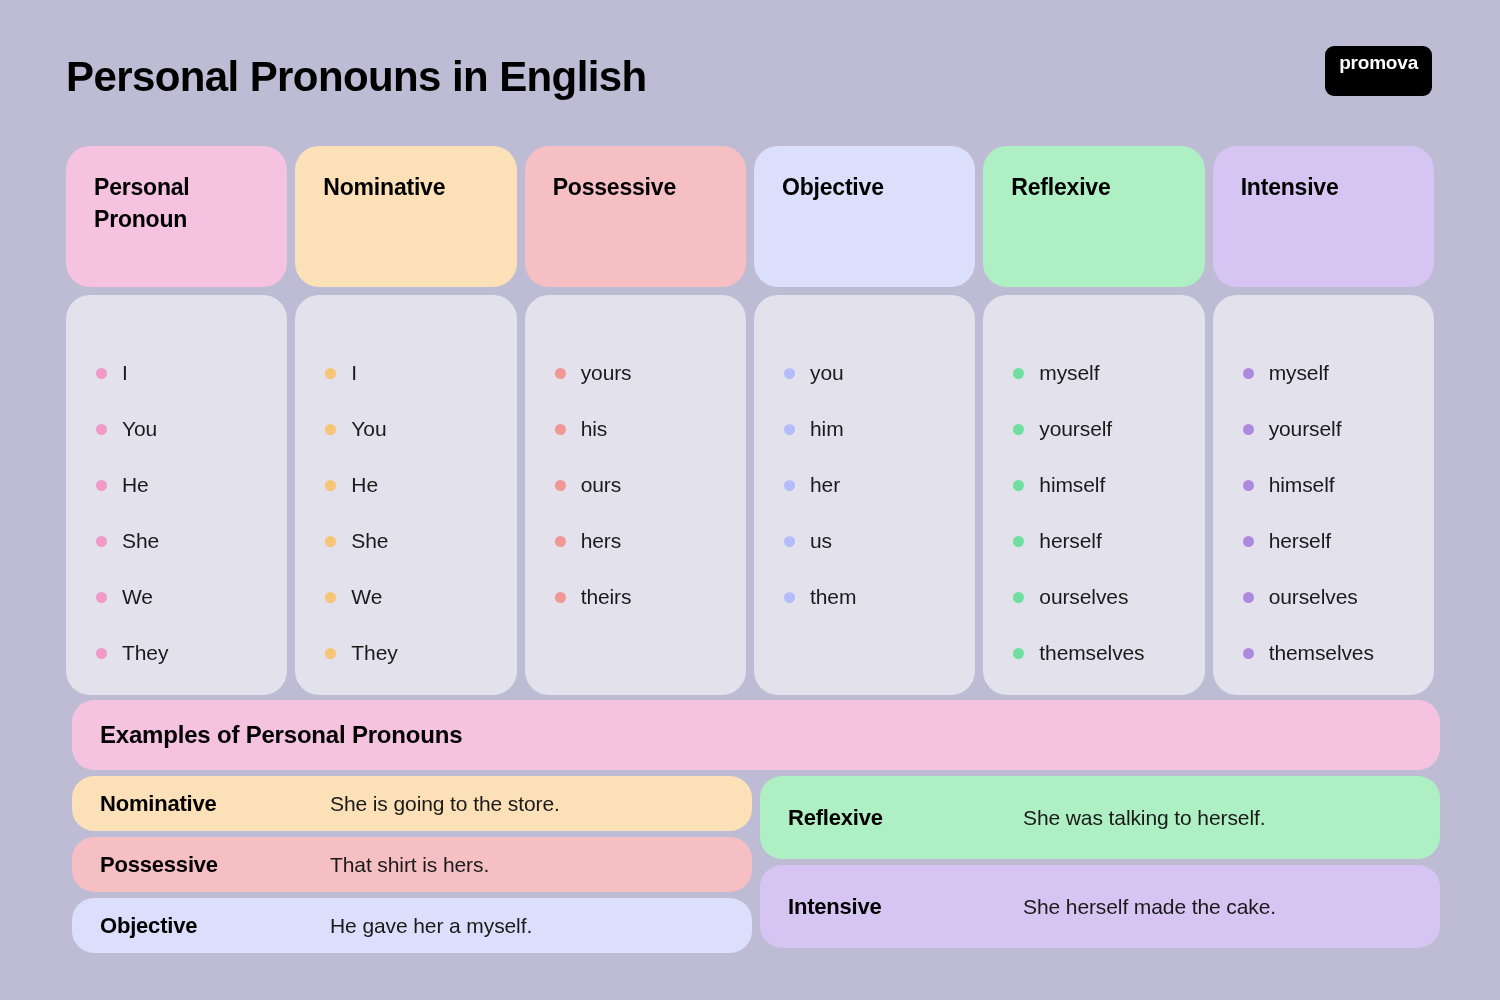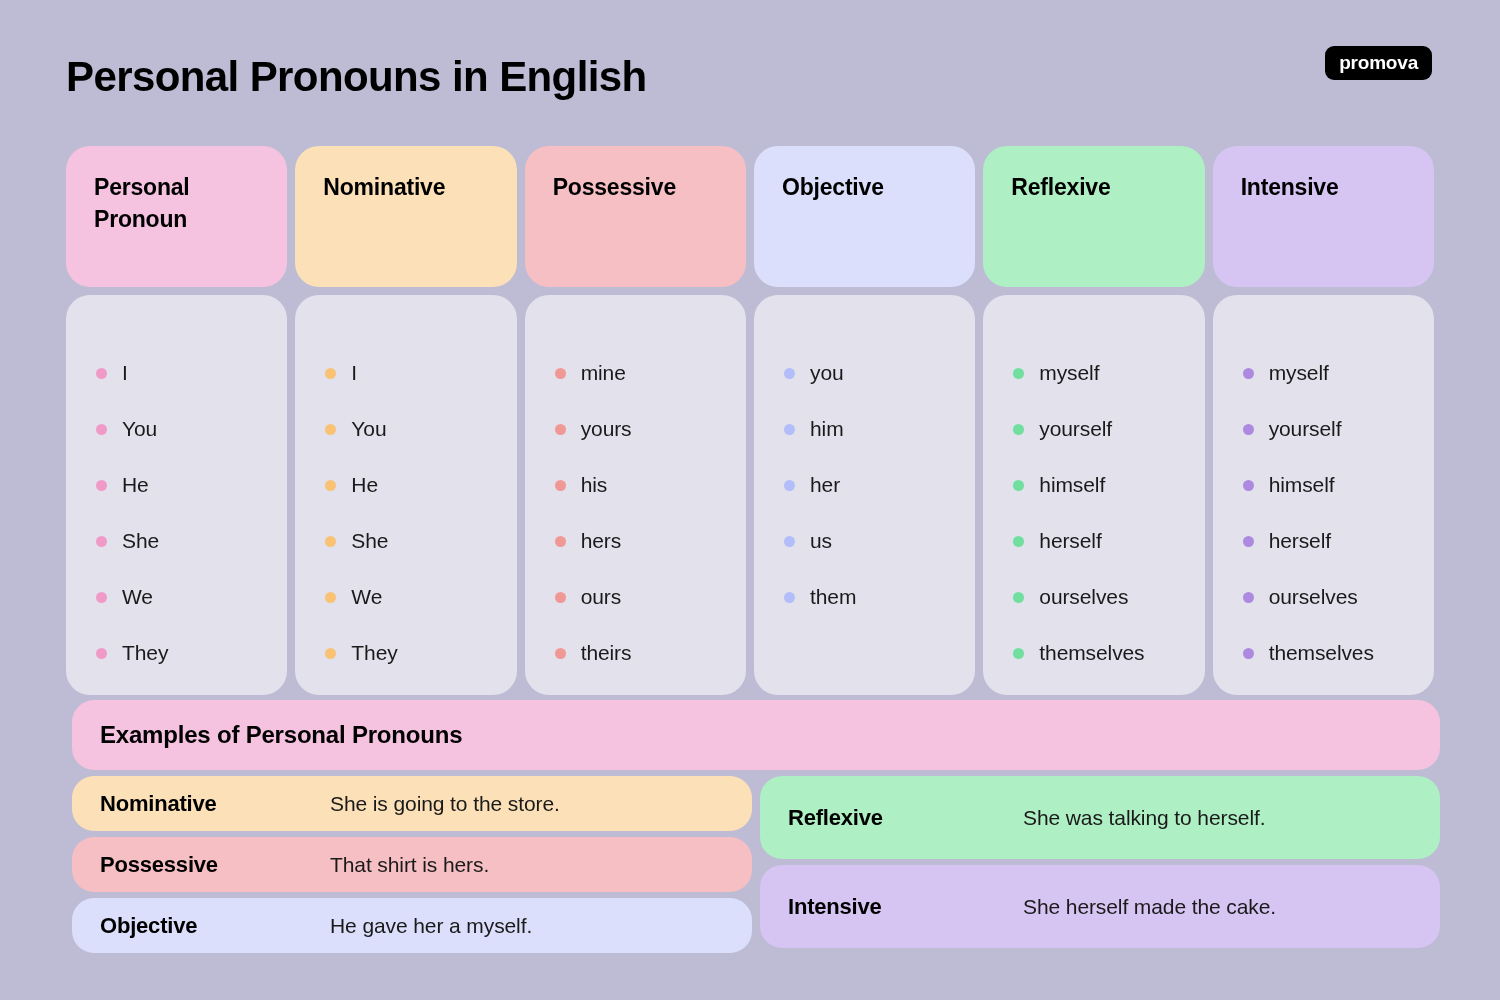--- a/index.html
+++ b/index.html
@@ -33,21 +33,21 @@
     line-height: 1;
     white-space: nowrap;
   }
   .brand-logo {
     position: absolute;
     right: 68px;
     top: 46px;
     background: #000000;
     color: #ffffff;
     border-radius: 9px;
-    padding: 7px 14px 8px 14px;
+    padding: 7px 14px 24px 14px;
     font-size: 19px;
     font-weight: 800;
     letter-spacing: -0.2px;
     line-height: 1;
   }
 
   
   .pronoun-table {
     position: absolute;
     left: 66px;
@@ -234,37 +234,33 @@
           <li>
             <span class="bullet" style="background: rgb(248, 195, 117);"></span>
             <span>They</span>
           </li>
         </ul>
       </div>
     <div class="list-cell">
         <ul>
           <li>
             <span class="bullet" style="background: rgb(239, 152, 150);"></span>
-            <span>mine</span>
-          </li>
-          <li>
-            <span class="bullet" style="background: rgb(239, 152, 150);"></span>
             <span>yours</span>
           </li>
           <li>
             <span class="bullet" style="background: rgb(239, 152, 150);"></span>
             <span>his</span>
           </li>
           <li>
             <span class="bullet" style="background: rgb(239, 152, 150);"></span>
+            <span>ours</span>
+          </li>
+          <li>
+            <span class="bullet" style="background: rgb(239, 152, 150);"></span>
             <span>hers</span>
-          </li>
-          <li>
-            <span class="bullet" style="background: rgb(239, 152, 150);"></span>
-            <span>ours</span>
           </li>
           <li>
             <span class="bullet" style="background: rgb(239, 152, 150);"></span>
             <span>theirs</span>
           </li>
         </ul>
       </div>
     <div class="list-cell">
         <ul>
           <li>

